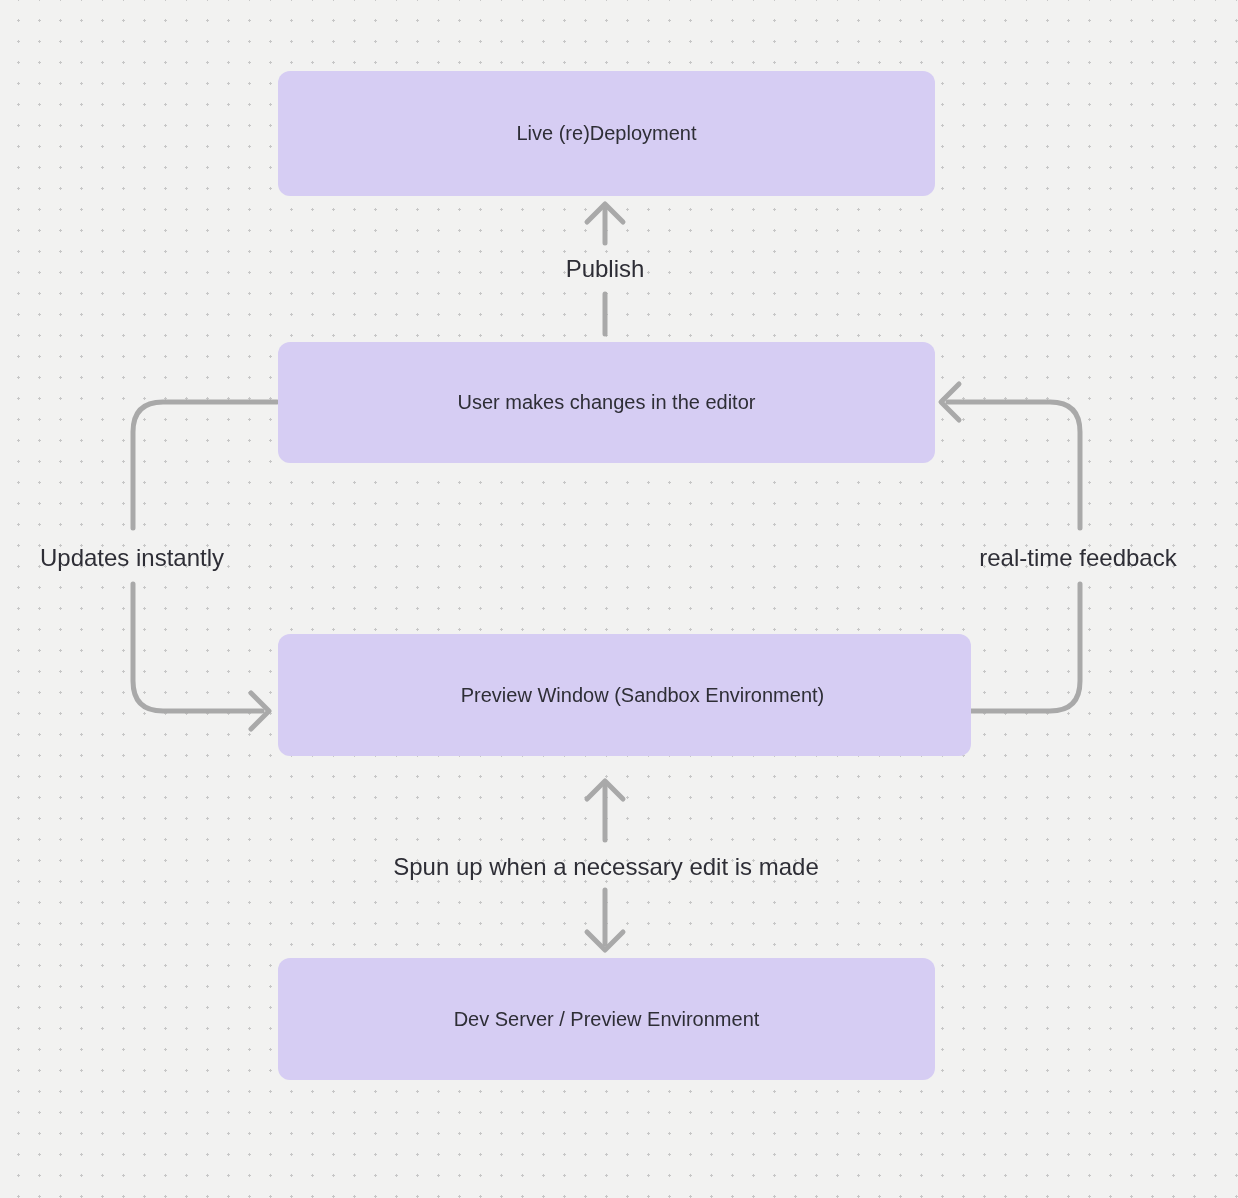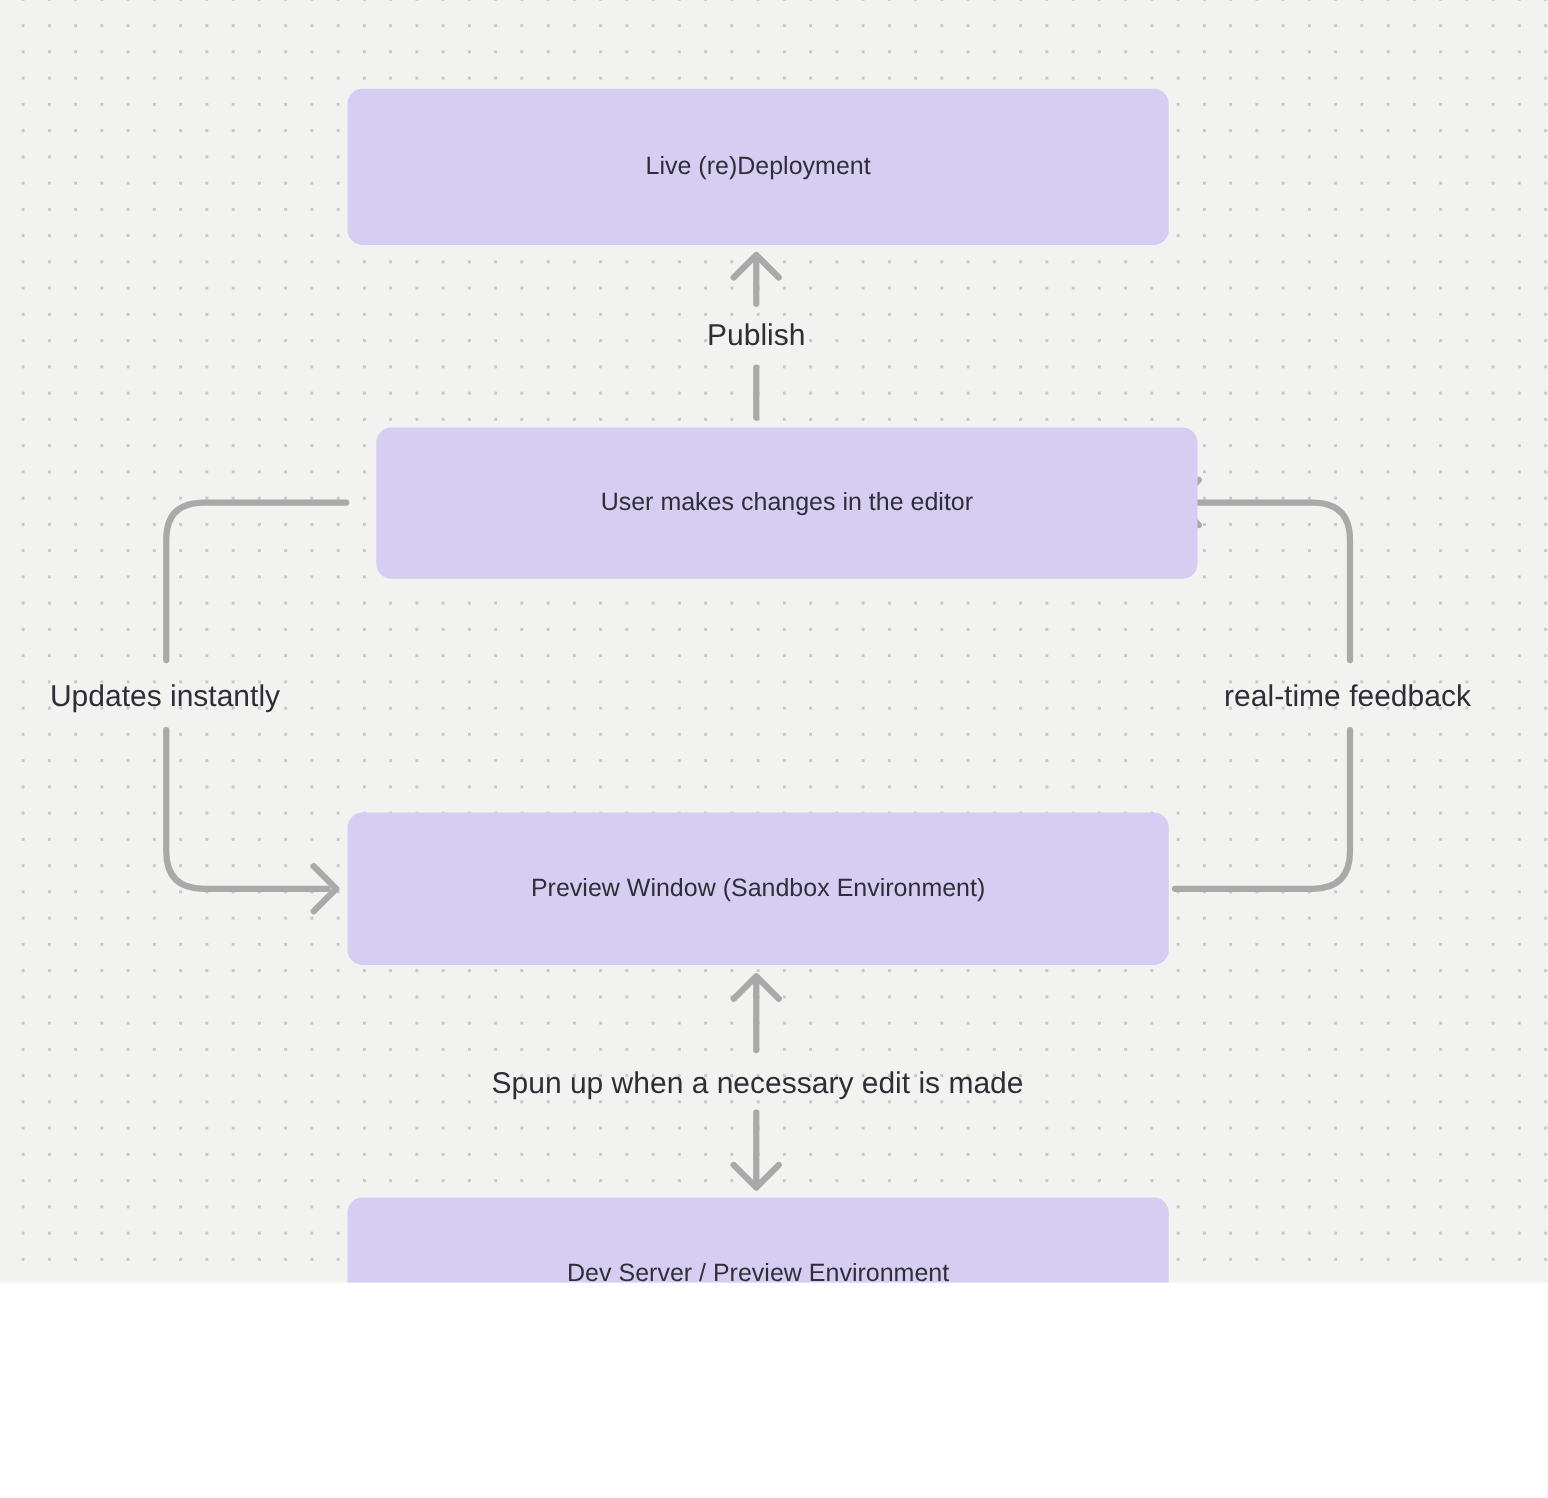--- a/index.html
+++ b/index.html
@@ -1,35 +1,35 @@
 <!DOCTYPE html>
 <html><head>
 <meta charset="utf-8">
 <style>
   html, body { margin: 0; padding: 0; }
   body {
     width: 1238px; height: 1198px;
     font-family: "Liberation Sans", sans-serif;
   }
   .canvas {
-    position: relative; width: 1238px; height: 1026px; overflow: hidden;
+    position: relative; width: 1238px; height: 1198px; overflow: hidden;
     background-color: #f2f2f1;
     background-image: radial-gradient(circle, #c7c7c7 1.2px, rgba(0,0,0,0) 1.3px);
     background-size: 21px 21px;
     background-position: 8px 10px;
   }
   .node {
     position: absolute; left: 278px; width: 657px;
     background: #d6cdf3; border-radius: 12px;
     display: flex; align-items: center; justify-content: center;
     font-size: 20px; color: #2e2e36; text-align: center;
   }
   .node-live    { top: 71px;  height: 125px; }
-  .node-editor  { top: 342px; height: 121px; margin-left: 23px; }
-  .node-preview { top: 650px; height: 122px; }
+  .node-editor  { top: 342px; height: 121px; }
+  .node-preview { top: 634px; height: 122px; padding-left: 36px; }
   .node-dev     { top: 958px; height: 122px; }
   .edge-label {
     position: absolute; transform: translate(-50%, -50%);
     font-size: 24px; color: #2e2e36; white-space: nowrap;
   }
   .label-publish  { left: 605px;  top: 269px; }
   .label-updates  { left: 132px;  top: 558px; text-align: center; }
   .label-feedback { left: 1078px; top: 558px; }
   .label-spun     { left: 606px;  top: 867px; }
   svg.connectors { position: absolute; left: 0; top: 0; }

